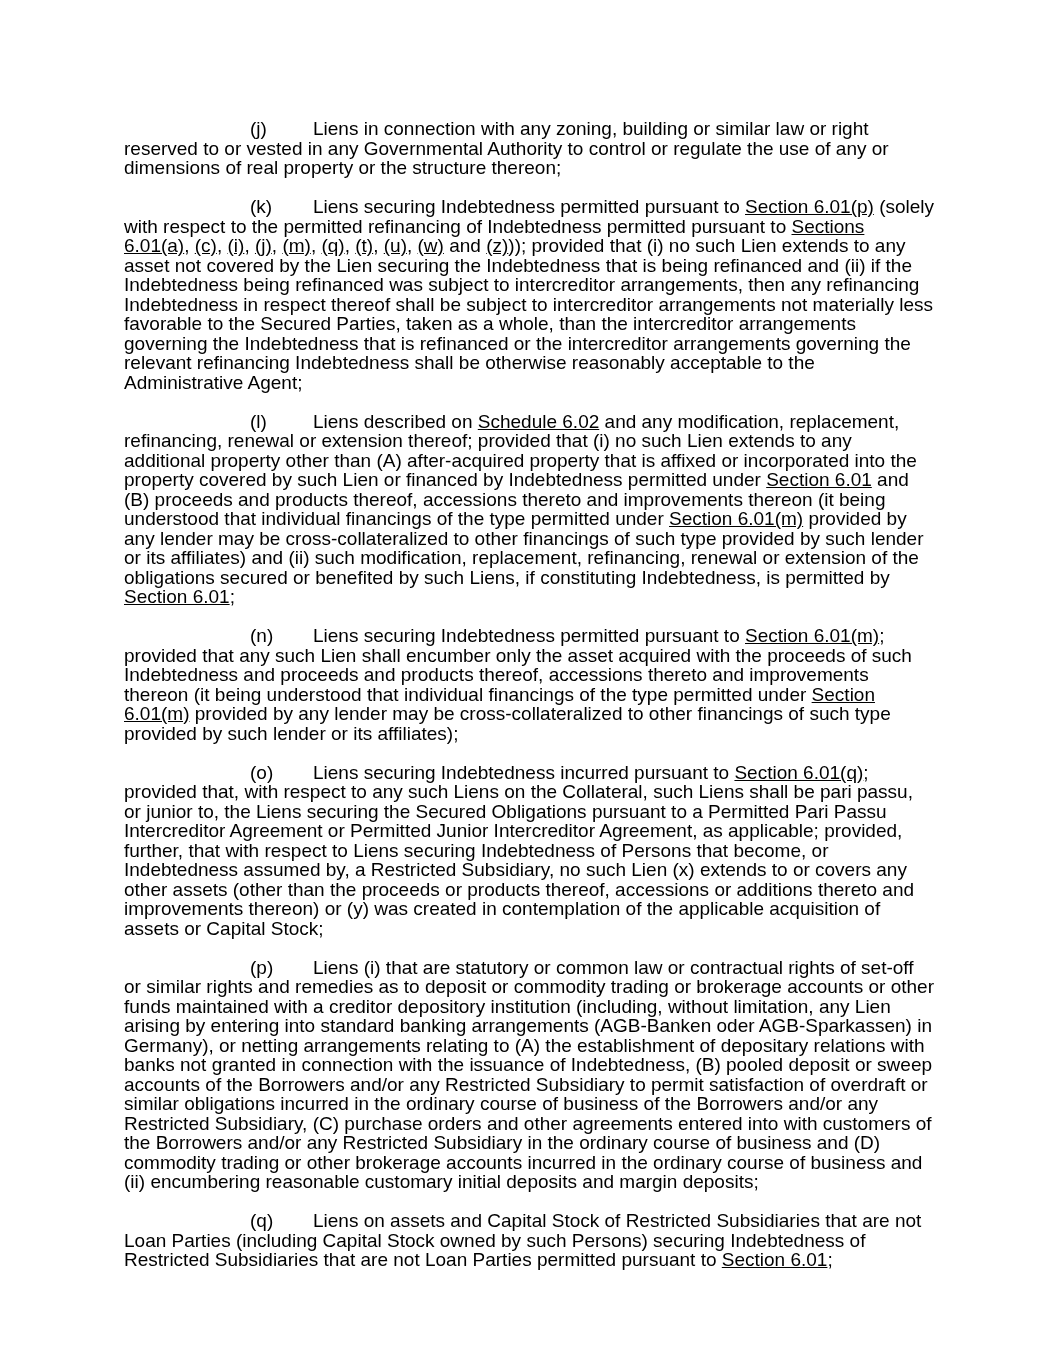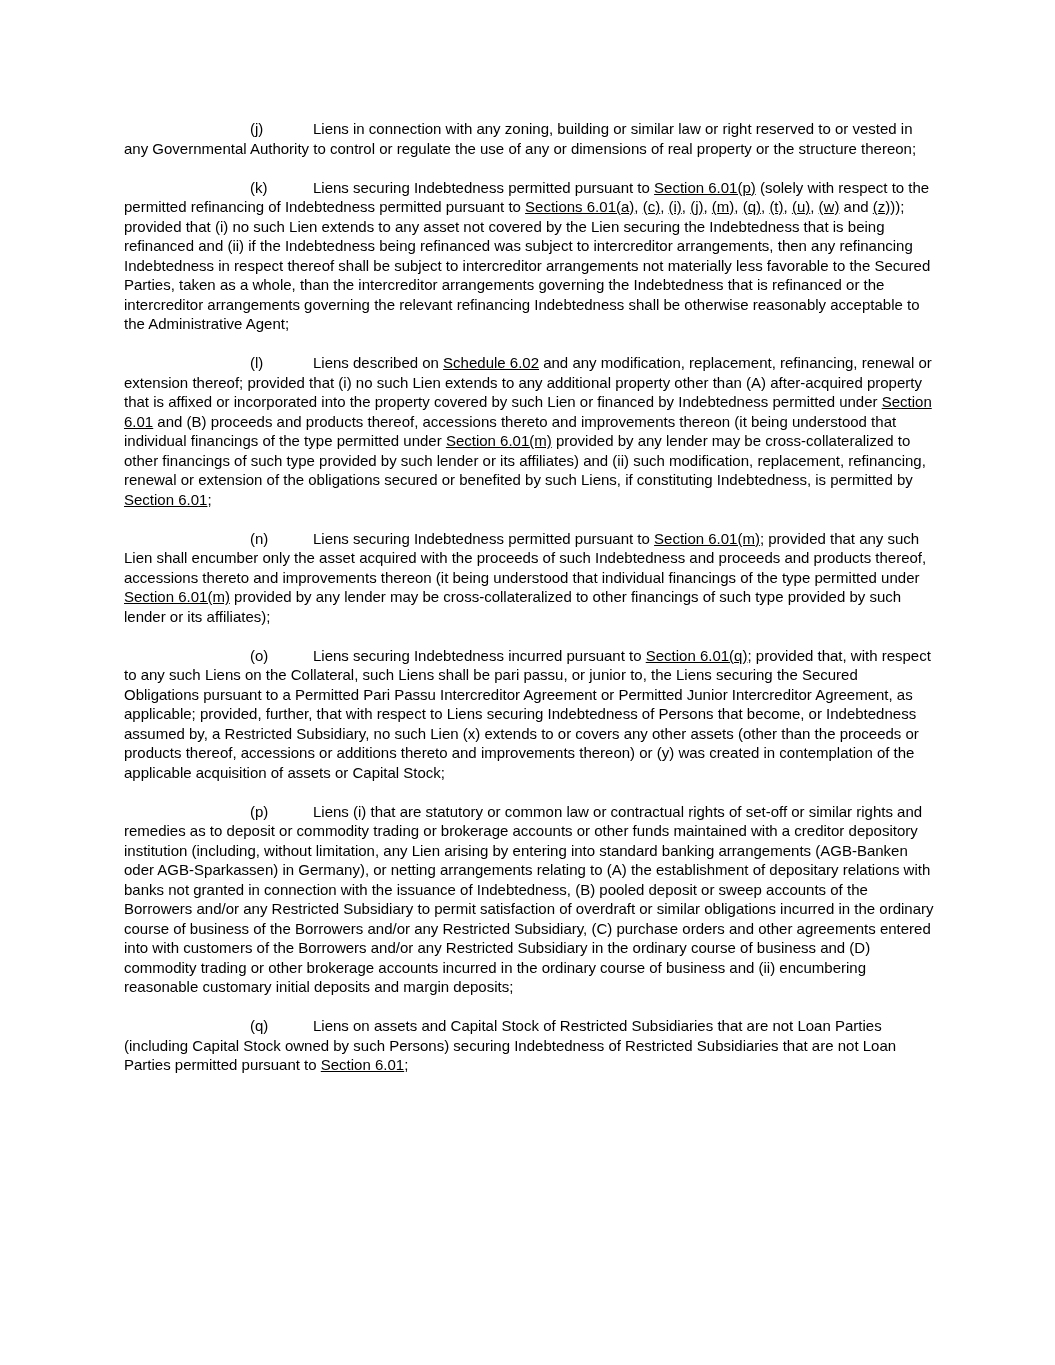--- a/index.html
+++ b/index.html
@@ -8,21 +8,21 @@
     background: #ffffff;
   }
   .page {
     position: relative;
     width: 1055px;
     height: 1365px;
     box-sizing: border-box;
     background: #ffffff;
     color: #000000;
     font-family: "Liberation Sans", sans-serif;
-    font-size: 15px;
+    font-size: 19px;
     line-height: 19.5px;
     padding: 119px 120px 40px 124px;
     overflow: hidden;
     text-align: left;
   }
   .para {
     margin: 0 0 19.5px 0;
   }
   .plabel {
     display: inline-block;

